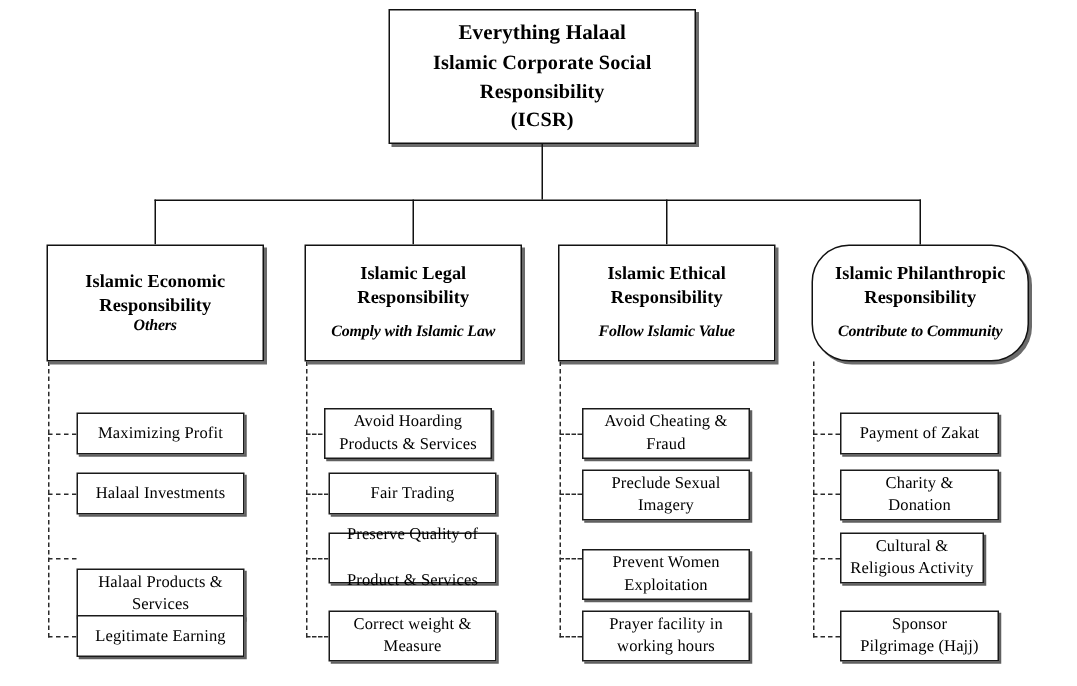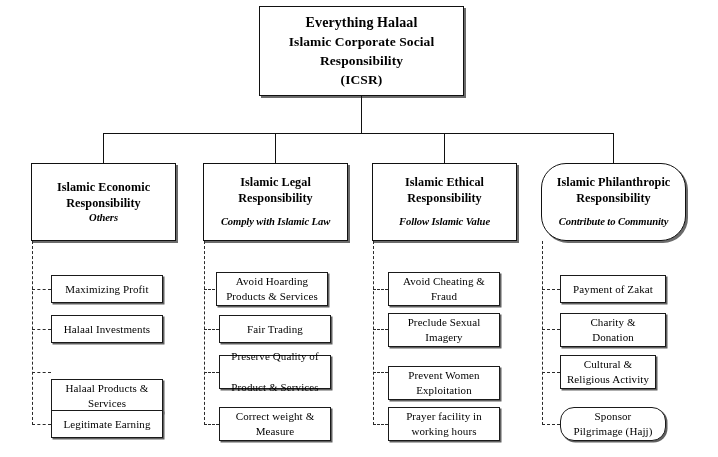--- a/index.html
+++ b/index.html
@@ -232,18 +232,18 @@
     <div>Payment  of Zakat</div>
   </div>
   <div class="box leaf-box leaf-2line" style="left:560px; top:313px; width:106px;">
     <div>Charity  &amp;</div>
     <div>Donation</div>
   </div>
   <div class="box leaf-box leaf-2line" style="left:560px; top:355px; width:96px;">
     <div>Cultural  &amp;</div>
     <div>Religious  Activity</div>
   </div>
-  <div class="box leaf-box leaf-2line" style="left:560px; top:407px; width:106px;border-radius:14px;">
+  <div class="box leaf-box leaf-2line" style="left:560px; top:407px; width:106px;">
     <div>Sponsor</div>
     <div>Pilgrimage  (Hajj)</div>
   </div>
 
 </div>
 
 </body></html>

